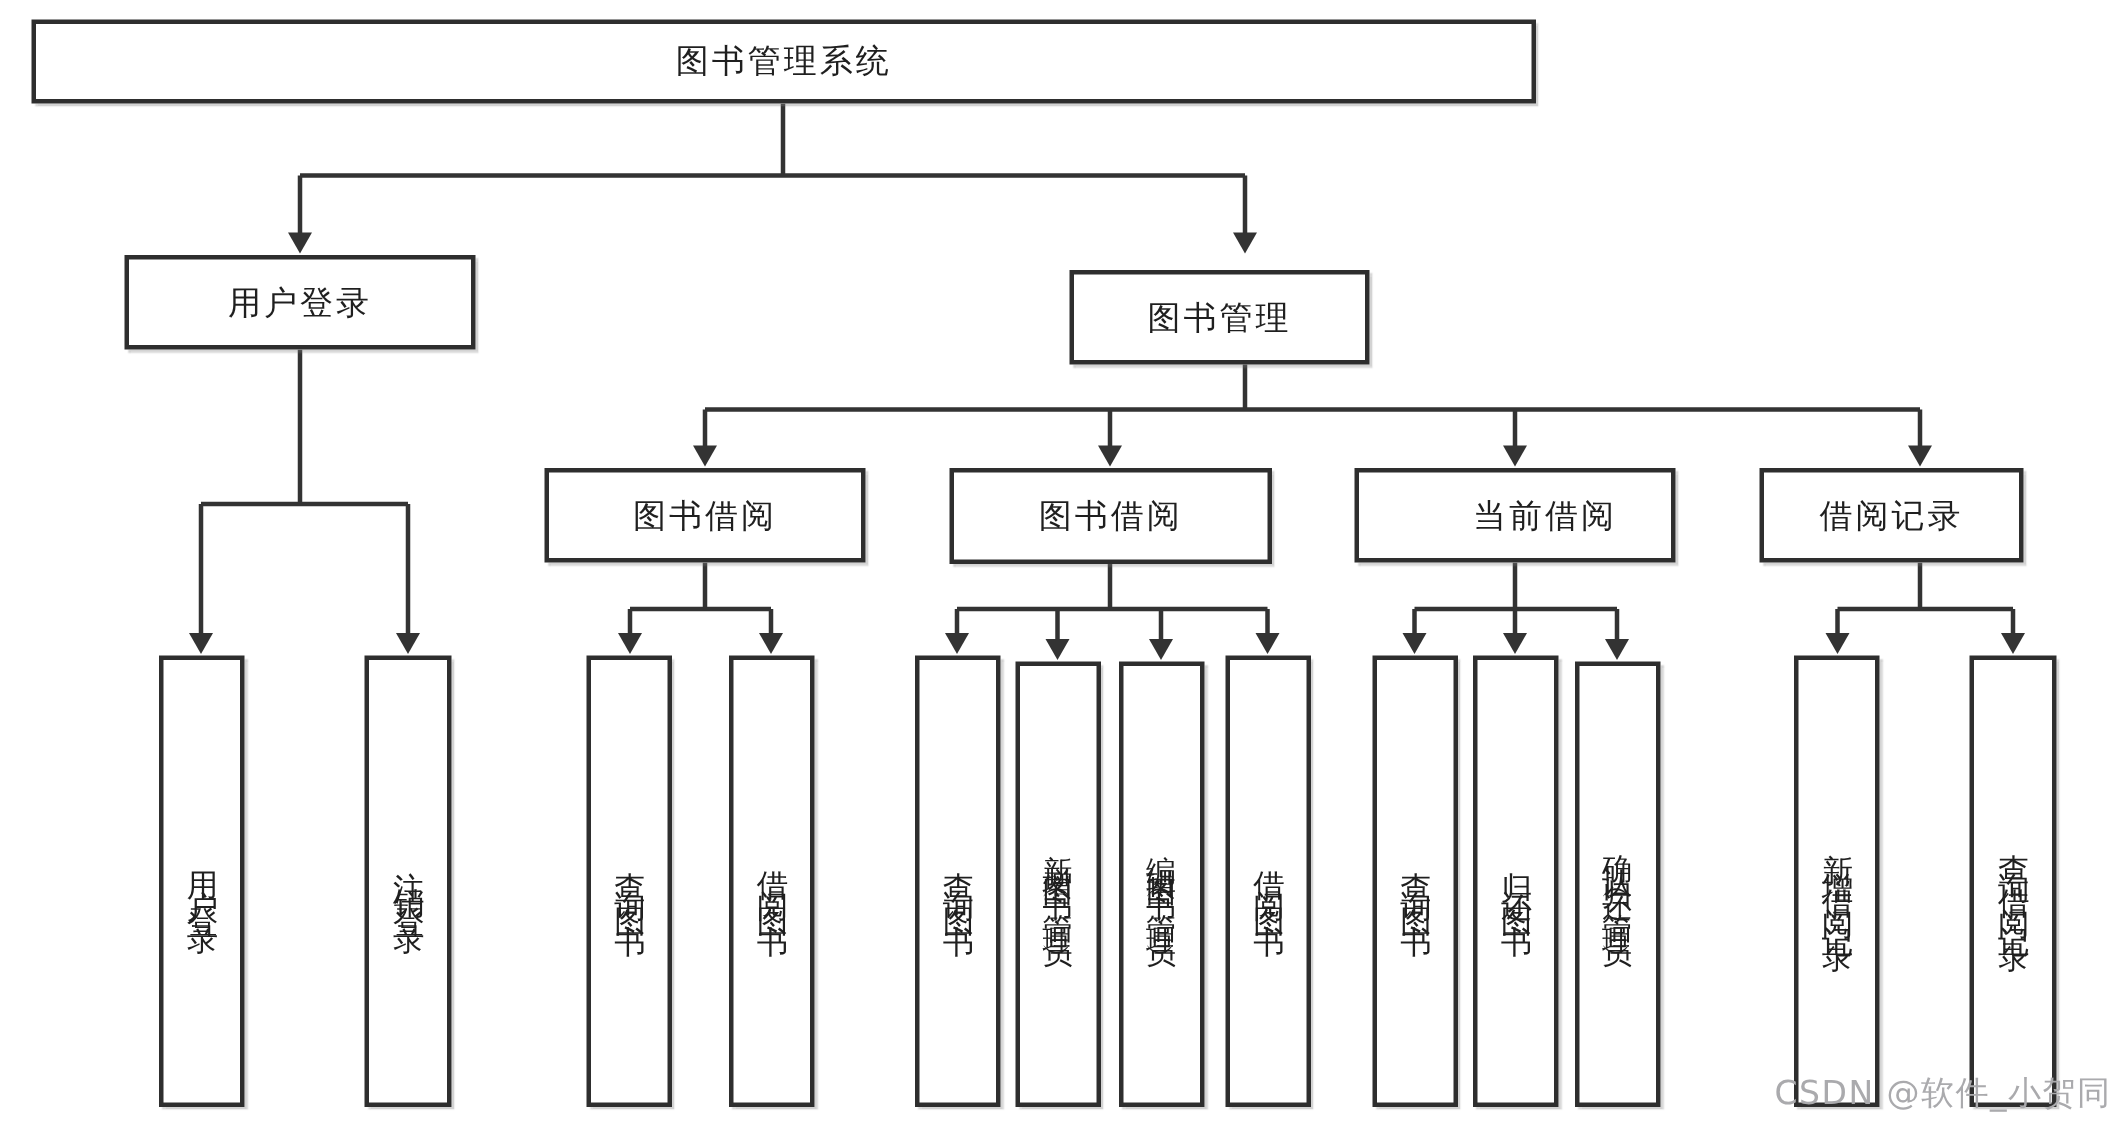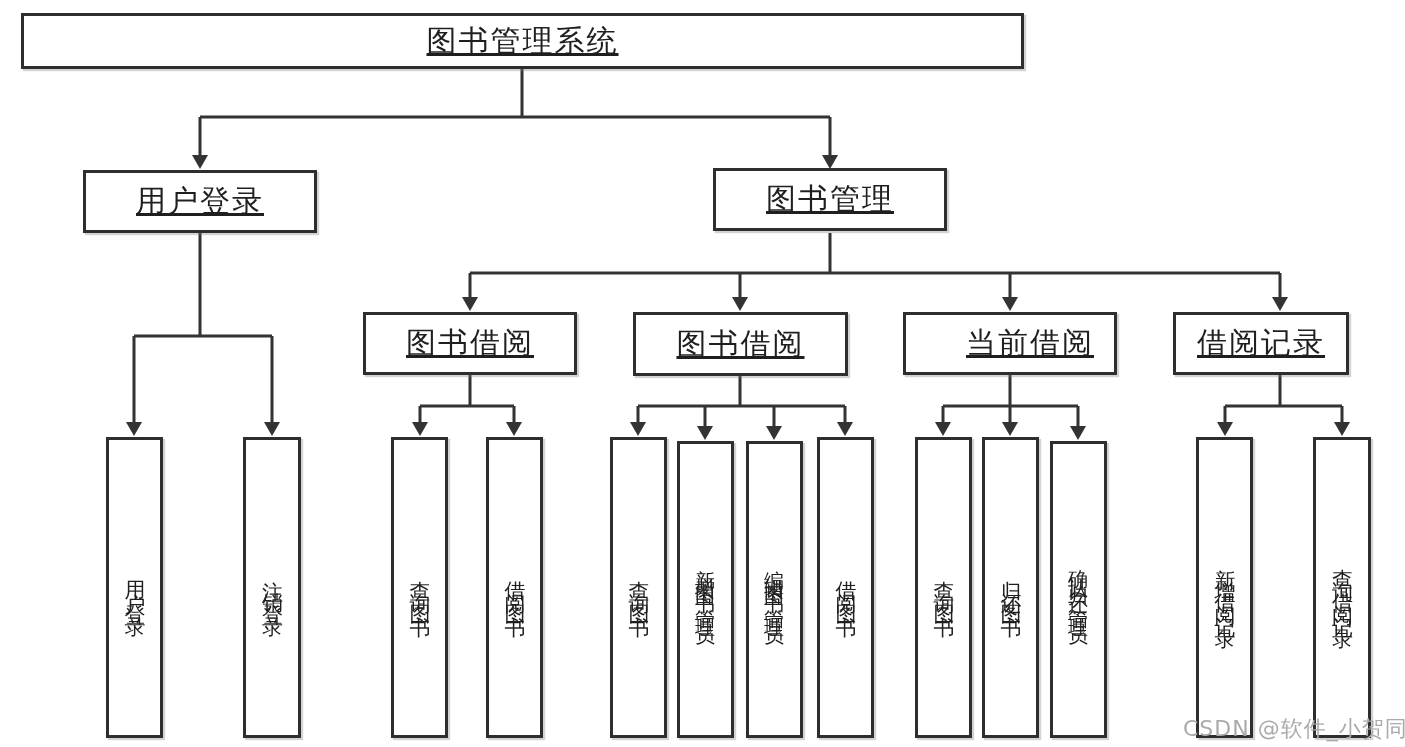--- a/index.html
+++ b/index.html
@@ -22,24 +22,23 @@
     box-sizing: border-box;
     background: #ffffff;
     border: 3px solid #2e2e2e;
     box-shadow: 2px 2px 1px rgba(130,130,130,0.35);
     display: flex;
     align-items: center;
     justify-content: center;
     text-align: center;
   }
   .box.h span {
-    font-size: 30px;
+    font-size: 22px;
     letter-spacing: 2px;
     white-space: nowrap;
-    text-decoration: underline;
   }
   .box.v span {
     writing-mode: vertical-rl;
     font-size: 21px;
     letter-spacing: 12px;
     line-height: 1;
   }
   .box.v.tight span {
     font-size: 20px;
     letter-spacing: 8px;
@@ -98,21 +97,21 @@
     <polygon points="1334,422 1350,422 1342,436"></polygon>
   </svg>
 
   <div class="box h" style="left:21px; top:13px; width:1003px; height:56px;">
     <span>图书管理系统</span>
   </div>
 
   <div class="box h" style="left:83px; top:170px; width:234px; height:63px;">
     <span>用户登录</span>
   </div>
-  <div class="box h" style="left:713px; top:168px; width:234px; height:63px;">
+  <div class="box h" style="left:713px; top:180px; width:200px; height:63px;">
     <span>图书管理</span>
   </div>
 
   <div class="box h" style="left:363px; top:312px; width:214px; height:63px;">
     <span>图书借阅</span>
   </div>
   <div class="box h" style="left:633px; top:312px; width:215px; height:64px;">
     <span>图书借阅</span>
   </div>
   <div class="box h" style="left:903px; top:312px; width:214px; height:63px;padding-left:40px;">

